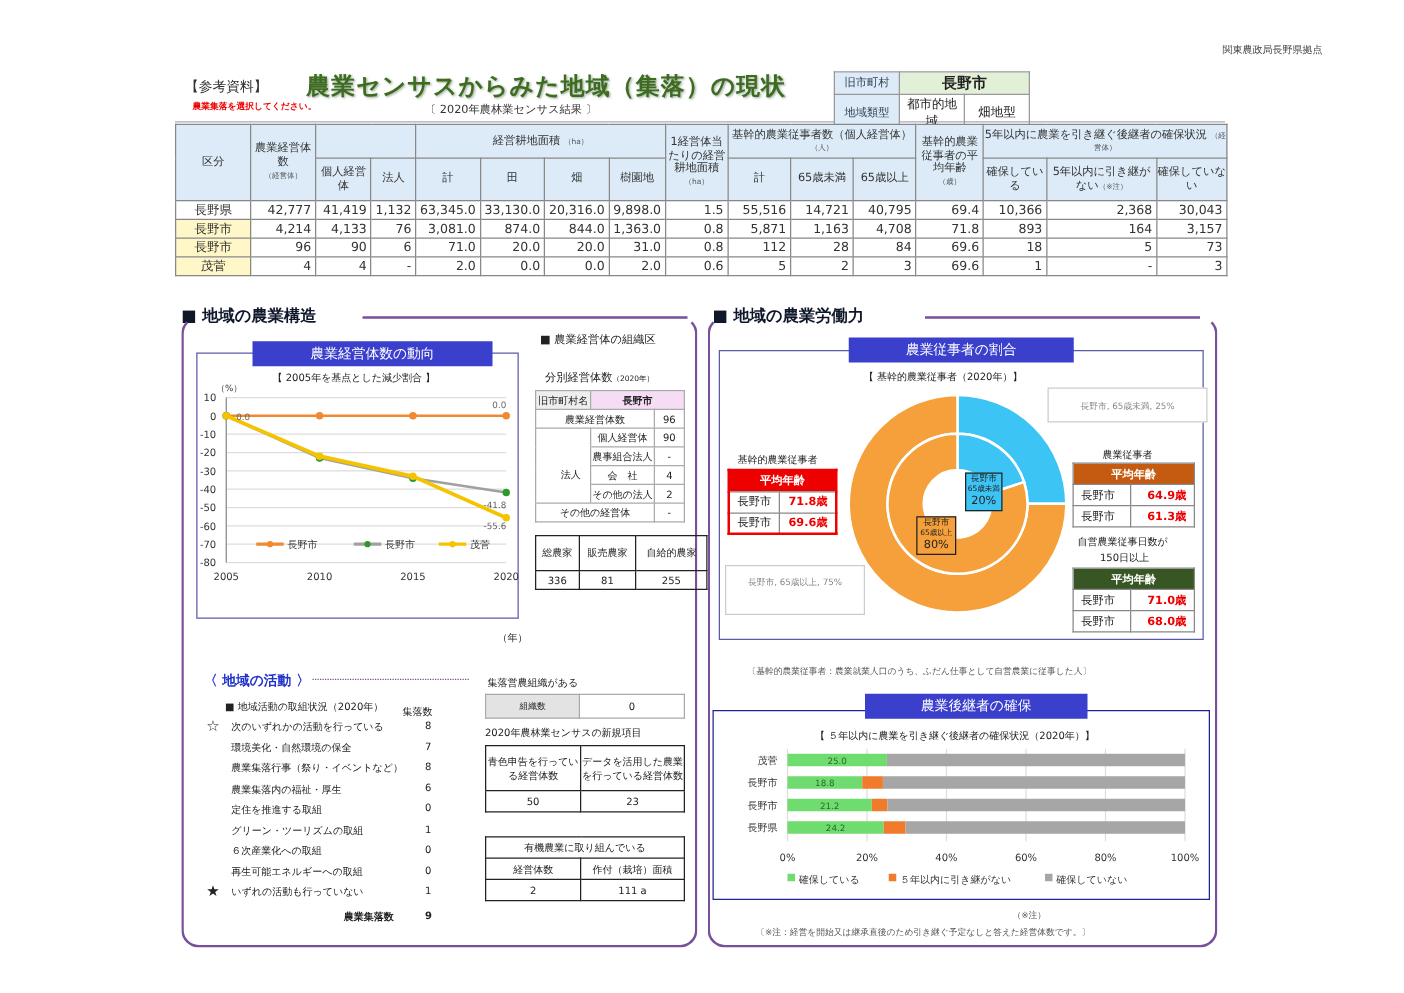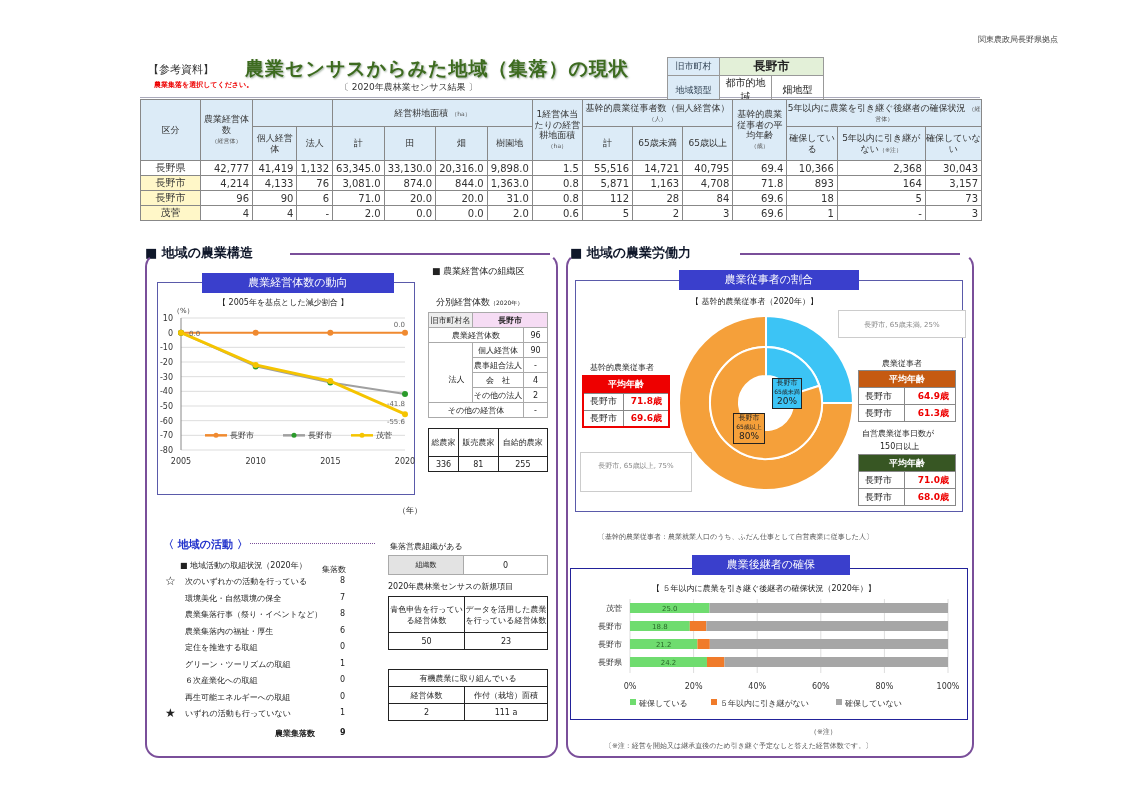--- a/index.html
+++ b/index.html
@@ -260,21 +260,21 @@
   <tr>
         <td>その他の法人</td>
         <td>2</td>
       </tr>
   <tr>
         <td colspan="2">その他の経営体</td>
         <td>-</td>
       </tr>
 </tbody>
   </table>
-<table class="abs bk" style="left:428px;top:428px;width:120px;">
+<table class="abs bk" style="left:428px;top:428px;width:138px;">
   <tbody>
       <tr style="height:28px;">
     <td>総農家</td>
     <td>販売農家</td>
     <td>自給的農家</td>
   </tr>
   <tr style="height:15px;">
     <td>336</td>
     <td>81</td>
     <td>255</td>
@@ -450,21 +450,21 @@
   <tr>
         <td>長野市</td>
         <td class="v">68.0歳</td>
       </tr>
 </tbody>
   </table>
 
 <div class="abs" style="left:598px;top:532px;font-size:7px;color:#555;">〔基幹的農業従事者：農業就業人口のうち、ふだん仕事として自営農業に従事した人〕</div>
 
 <div class="abs box" style="left:570px;top:568px;width:398px;height:152px;border-color:#22229a;"></div>
-<div class="abs blue-tag" style="left:692px;top:555px;width:158px;">農業後継者の確保</div>
+<div class="abs blue-tag" style="left:692px;top:555px;width:178px;">農業後継者の確保</div>
 <div class="abs small" style="left:652px;top:583px;">【 ５年以内に農業を引き継ぐ後継者の確保状況（2020年）】</div>
 <svg class="abs" style="left:576px;top:595px;" width="390" height="120">
   <g id="bars" font-family="DejaVu Sans, sans-serif">
       <line x1="54" x2="54" y1="4" y2="78" stroke="#ddd"></line>
       <text x="54" y="94" font-size="8" text-anchor="middle" fill="#333">0%</text>
       <line x1="117.6" x2="117.6" y1="4" y2="78" stroke="#ddd"></line>
       <text x="117.6" y="94" font-size="8" text-anchor="middle" fill="#333">20%</text>
       <line x1="181.2" x2="181.2" y1="4" y2="78" stroke="#ddd"></line>
       <text x="181.2" y="94" font-size="8" text-anchor="middle" fill="#333">40%</text>
       <line x1="244.8" x2="244.8" y1="4" y2="78" stroke="#ddd"></line>

